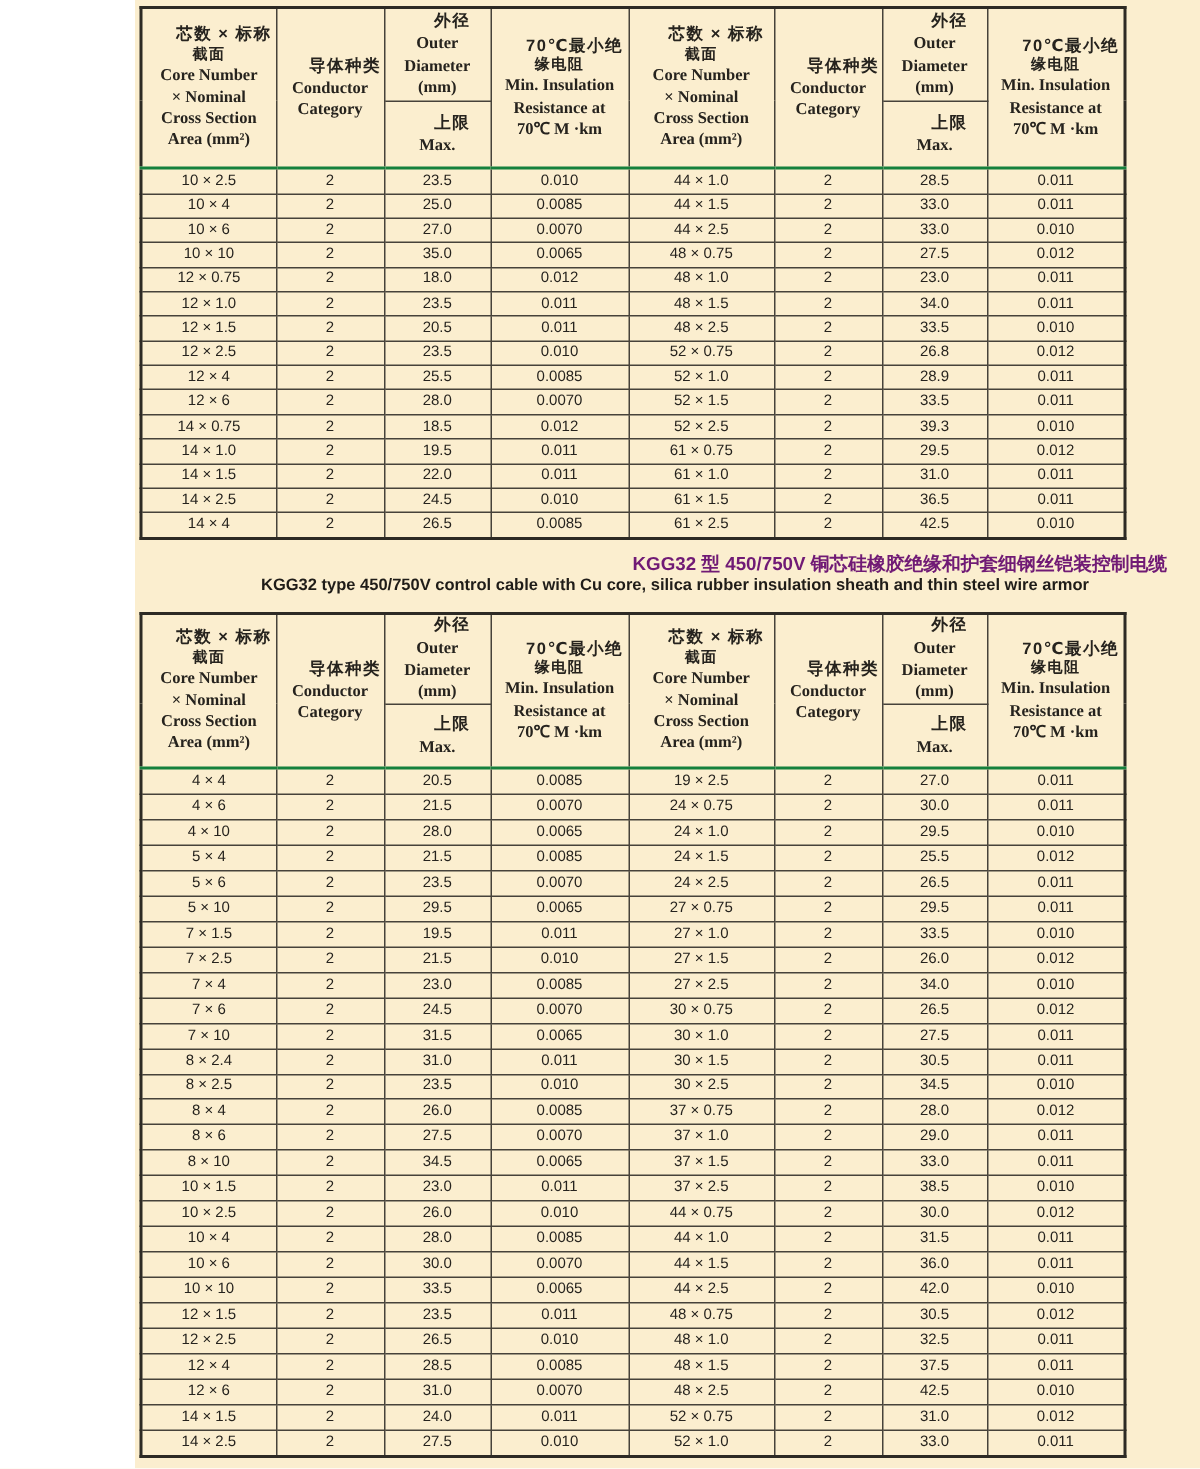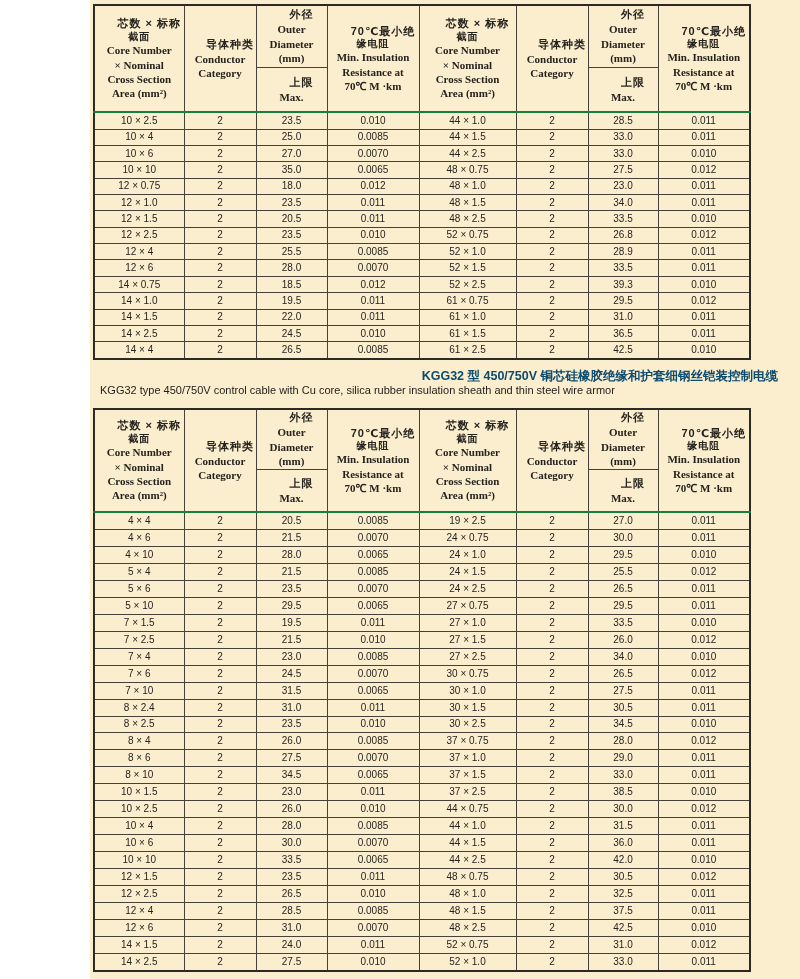--- a/index.html
+++ b/index.html
@@ -11,23 +11,23 @@
   #table1{top:4px;height:356px;}
   #table2{top:408px;height:564px;}
   th,td{border:1px solid #46423a;padding:0;text-align:center;vertical-align:middle;
         color:#26231e;overflow:hidden;}
   thead tr.hrow2 th, thead th[rowspan]{border-bottom:2px solid #15803d;}
   td{font-size:10px;line-height:1;}
   .zh{font-size:11px;line-height:1.35;letter-spacing:1px;padding-left:20px;}
   .zh-sm{font-size:10px;line-height:1.2;letter-spacing:1px;}
   .en{font-size:11px;line-height:1.3;letter-spacing:0;font-family:Liberation Serif, serif;}
   .title-zh{position:absolute;top:368px;left:0;width:688px;text-align:right;
-            font-weight:bold;font-size:12.5px;color:#0c4a6e;}
-  .title-en{position:absolute;top:384px;left:10px;width:700px;text-align:left;
-            font-weight:normal;font-size:11px;color:#1f1c18;}
+            font-weight:bold;font-size:12.5px;color:#701a75;}
+  .title-en{position:absolute;top:384px;left:10px;width:700px;text-align:center;
+            font-weight:bold;font-size:11px;color:#1f1c18;}
 </style>
 </head>
 <body>
 
 <div class="page">
   <div class="paper">
 
     <table class="spec" id="table1">
       <colgroup>
         <col style="width:90px">

